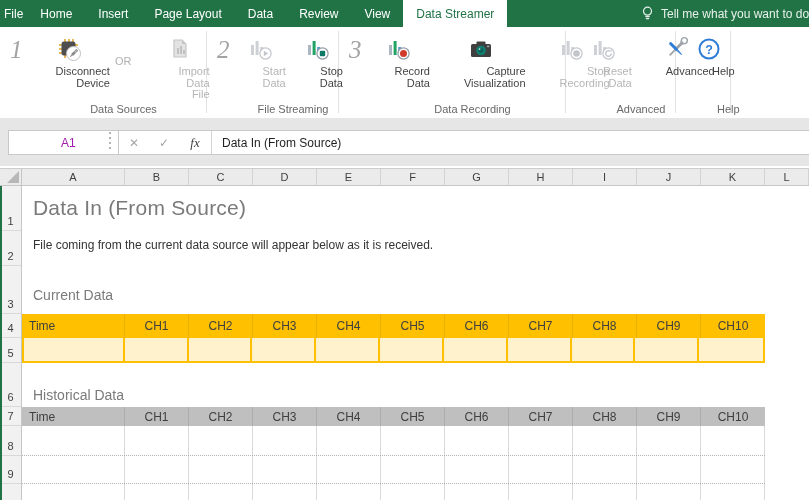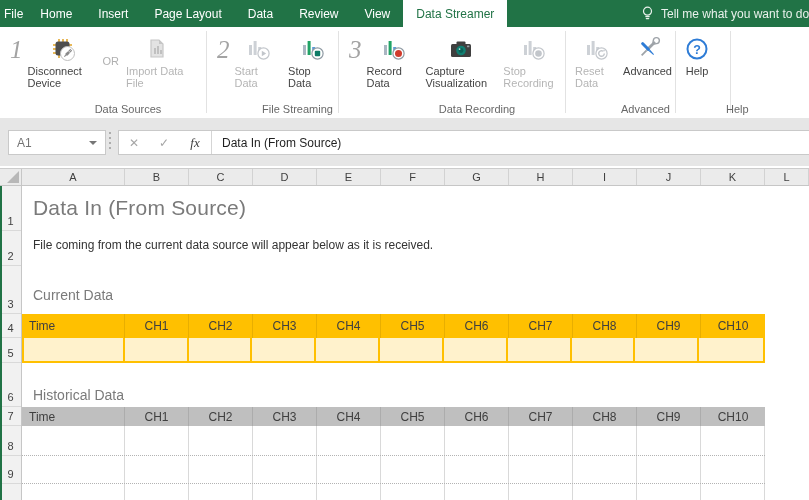--- a/index.html
+++ b/index.html
@@ -12,36 +12,36 @@
   .tab{display:flex;align-items:center;padding:0 13px;cursor:default;white-space:nowrap;}
   .tab.file{padding:0 4px;}
   .tab.active{background:#fff;color:#217346;}
   .tellme{position:absolute;left:641px;top:0;height:27px;display:flex;align-items:center;
           gap:7px;color:#e9f1ec;font-size:12px;white-space:nowrap;}
 
   
   .ribbon{position:absolute;left:0;top:27px;width:809px;height:91px;background:#fff;
           border-bottom:1px solid #d9d9d9;display:flex;align-items:stretch;}
   .rgroup{position:relative;display:flex;align-items:flex-start;padding-top:6px;box-sizing:border-box;}
-  .rgroup .gname{position:absolute;left:13px;right:0;bottom:3px;text-align:center;
+  .rgroup .gname{position:absolute;left:4px;right:0;bottom:3px;text-align:center;
                  font-size:11px;color:#686868;padding-left:37px;}
   .gsep{width:1px;background:#e2e2e2;margin:4px 0 5px;}
   .gnum{font-family:"Liberation Serif",serif;font-style:italic;font-size:25px;color:#a3a3a3;
         margin:4px 2px 0 10px;line-height:26px;}
   .rbtn{display:flex;flex-direction:column;align-items:center;padding:3px 3px 0;cursor:default;}
-  .rbtn .lbl{margin-top:4px;font-size:11px;line-height:11.5px;text-align:left;color:#444;}
+  .rbtn .lbl{margin-top:4px;font-size:11px;line-height:11.5px;text-align:right;color:#444;margin-left:28px;}
   .rbtn.disabled .lbl{color:#b5b5b5;}
-  .ortxt{font-size:11px;color:#b0b0b0;margin:22px 4px 0 2px;}
+  .ortxt{font-size:11px;color:#b0b0b0;margin:22px 16px 0 2px;}
   .g1{width:206px;} .g2{width:131px;} .g3{width:226px;} .g4{width:109px;} .g5{width:54px;}
   .w70{max-width:70px;} .w62{max-width:62px;} .w56{max-width:56px;} .w76{max-width:76px;}
 
   
   .fbar{position:absolute;left:0;top:118px;width:809px;height:48px;background:#e6e6e6;}
   .namebox{position:absolute;left:8px;top:12px;width:96px;height:23px;background:#fff;
-           border:1px solid #c9c9c9;display:flex;align-items:center;font-size:12px;color:#737373;}
+           border:1px solid #c9c9c9;display:flex;align-items:center;font-size:12px;color:#a21caf;padding-left:44px;}
   .namebox .nval{padding-left:8px;flex:1;}
   .namebox .ncaret{width:0;height:0;border-left:4px solid transparent;border-right:4px solid transparent;
                    border-top:4px solid #767676;margin-right:8px;}
   .vdots{position:absolute;left:109px;top:14px;display:flex;flex-direction:column;gap:3px;}
   .vdots i{width:2px;height:2px;border-radius:50%;background:#9a9a9a;}
   .fxwrap{position:absolute;left:118px;top:12px;right:0;height:23px;background:#fff;
           border:1px solid #c9c9c9;border-right:none;display:flex;align-items:center;}
   .fxbtn{width:30px;text-align:center;font-size:12px;color:#a6a6a6;}
   .fxsym{width:32px;text-align:center;font-family:"Liberation Serif",serif;font-style:italic;
          font-size:13px;color:#3f3f3f;}

